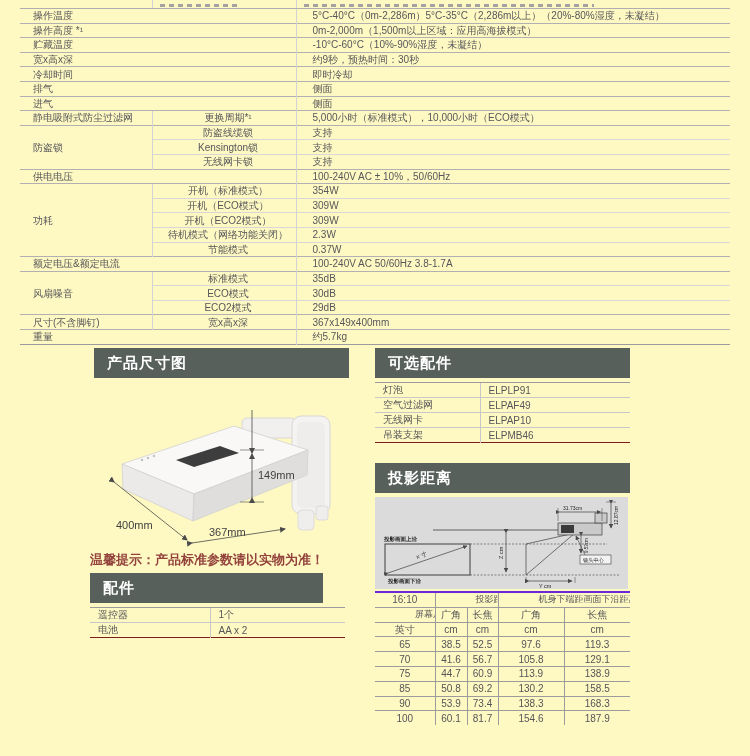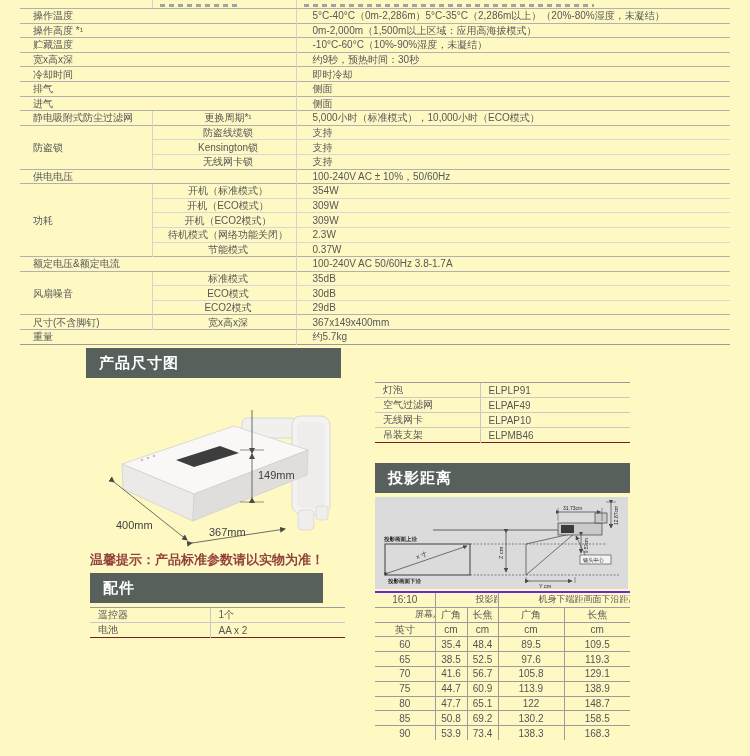--- a/index.html
+++ b/index.html
@@ -17,21 +17,21 @@
   .spec td{height:13.6px;padding:0;vertical-align:middle;border-top:1px solid #d8d6d7;white-space:nowrap;overflow:hidden;}
   .spec tr.gs > td{border-top-color:#b2b0b1;}
   .spec tr:first-child > td{border-top:none;}
   .spec td.lbl{padding-left:13px;}
   .spec td.sub{padding-left:8px;border-left:1px solid #d4d2d3;text-align:center;}
   .spec td.val{padding-left:16px;border-left:1px solid #d4d2d3;}
 
   
   .bar{position:absolute;height:30px;background:#58605c;color:#ffffff;font-size:15px;font-weight:bold;
        line-height:30px;padding-left:13px;box-sizing:border-box;letter-spacing:1px;}
-  #bar-size{left:86px;top:348px;width:255px;}
+  #bar-size{left:94px;top:348px;width:255px;}
   #bar-optional{left:375px;top:348px;width:255px;}
   #bar-projection{left:375px;top:463px;width:255px;}
   #bar-accessories{left:90px;top:573px;width:233px;}
 
   
   .minitable{position:absolute;border-collapse:collapse;table-layout:fixed;font-size:10px;color:#57565a;
        border-bottom:1px solid #7f1d1d;}
   .minitable td{height:14px;padding:0 0 0 8px;border-top:1px solid #c9c7c8;white-space:nowrap;overflow:hidden;}
   .minitable tr:first-child td{border-top:1px solid #9c9a9b;}
   .minitable td.v{border-left:1px solid #c9c7c8;}
@@ -164,20 +164,21 @@
           <td class="val">367x149x400mm</td>
         </tr>
         <tr class="gs">
           <td class="lbl" colspan="2">重量</td>
           <td class="val">约5.7kg</td>
         </tr>
       </tbody>
   </table>
 
   <div class="bar" id="bar-size">产品尺寸图</div>
+  <div class="bar" id="bar-optional">可选配件</div>
   <div class="bar" id="bar-projection">投影距离</div>
   <div class="bar" id="bar-accessories">配件</div>
 
   <table class="minitable" id="optional-table">
     <colgroup>
         <col style="width:105px">
         <col style="width:150px">
       </colgroup>
     <tbody>
         <tr>
@@ -324,27 +325,20 @@
           <td>长焦</td>
         </tr>
         <tr>
           <td>英寸</td>
           <td>cm</td>
           <td>cm</td>
           <td>cm</td>
           <td>cm</td>
         </tr>
         <tr>
-          <td>60</td>
-          <td>35.4</td>
-          <td>48.4</td>
-          <td>89.5</td>
-          <td>109.5</td>
-        </tr>
-        <tr>
           <td>65</td>
           <td>38.5</td>
           <td>52.5</td>
           <td>97.6</td>
           <td>119.3</td>
         </tr>
         <tr>
           <td>70</td>
           <td>41.6</td>
           <td>56.7</td>
@@ -352,36 +346,36 @@
           <td>129.1</td>
         </tr>
         <tr>
           <td>75</td>
           <td>44.7</td>
           <td>60.9</td>
           <td>113.9</td>
           <td>138.9</td>
         </tr>
         <tr>
-          <td>80</td>
-          <td>47.7</td>
-          <td>65.1</td>
-          <td>122</td>
-          <td>148.7</td>
-        </tr>
-        <tr>
           <td>85</td>
           <td>50.8</td>
           <td>69.2</td>
           <td>130.2</td>
           <td>158.5</td>
         </tr>
         <tr>
           <td>90</td>
           <td>53.9</td>
           <td>73.4</td>
           <td>138.3</td>
           <td>168.3</td>
         </tr>
+        <tr>
+          <td>100</td>
+          <td>60.1</td>
+          <td>81.7</td>
+          <td>154.6</td>
+          <td>187.9</td>
+        </tr>
       </tbody>
   </table>
 
 </div>
 
 </body></html>

